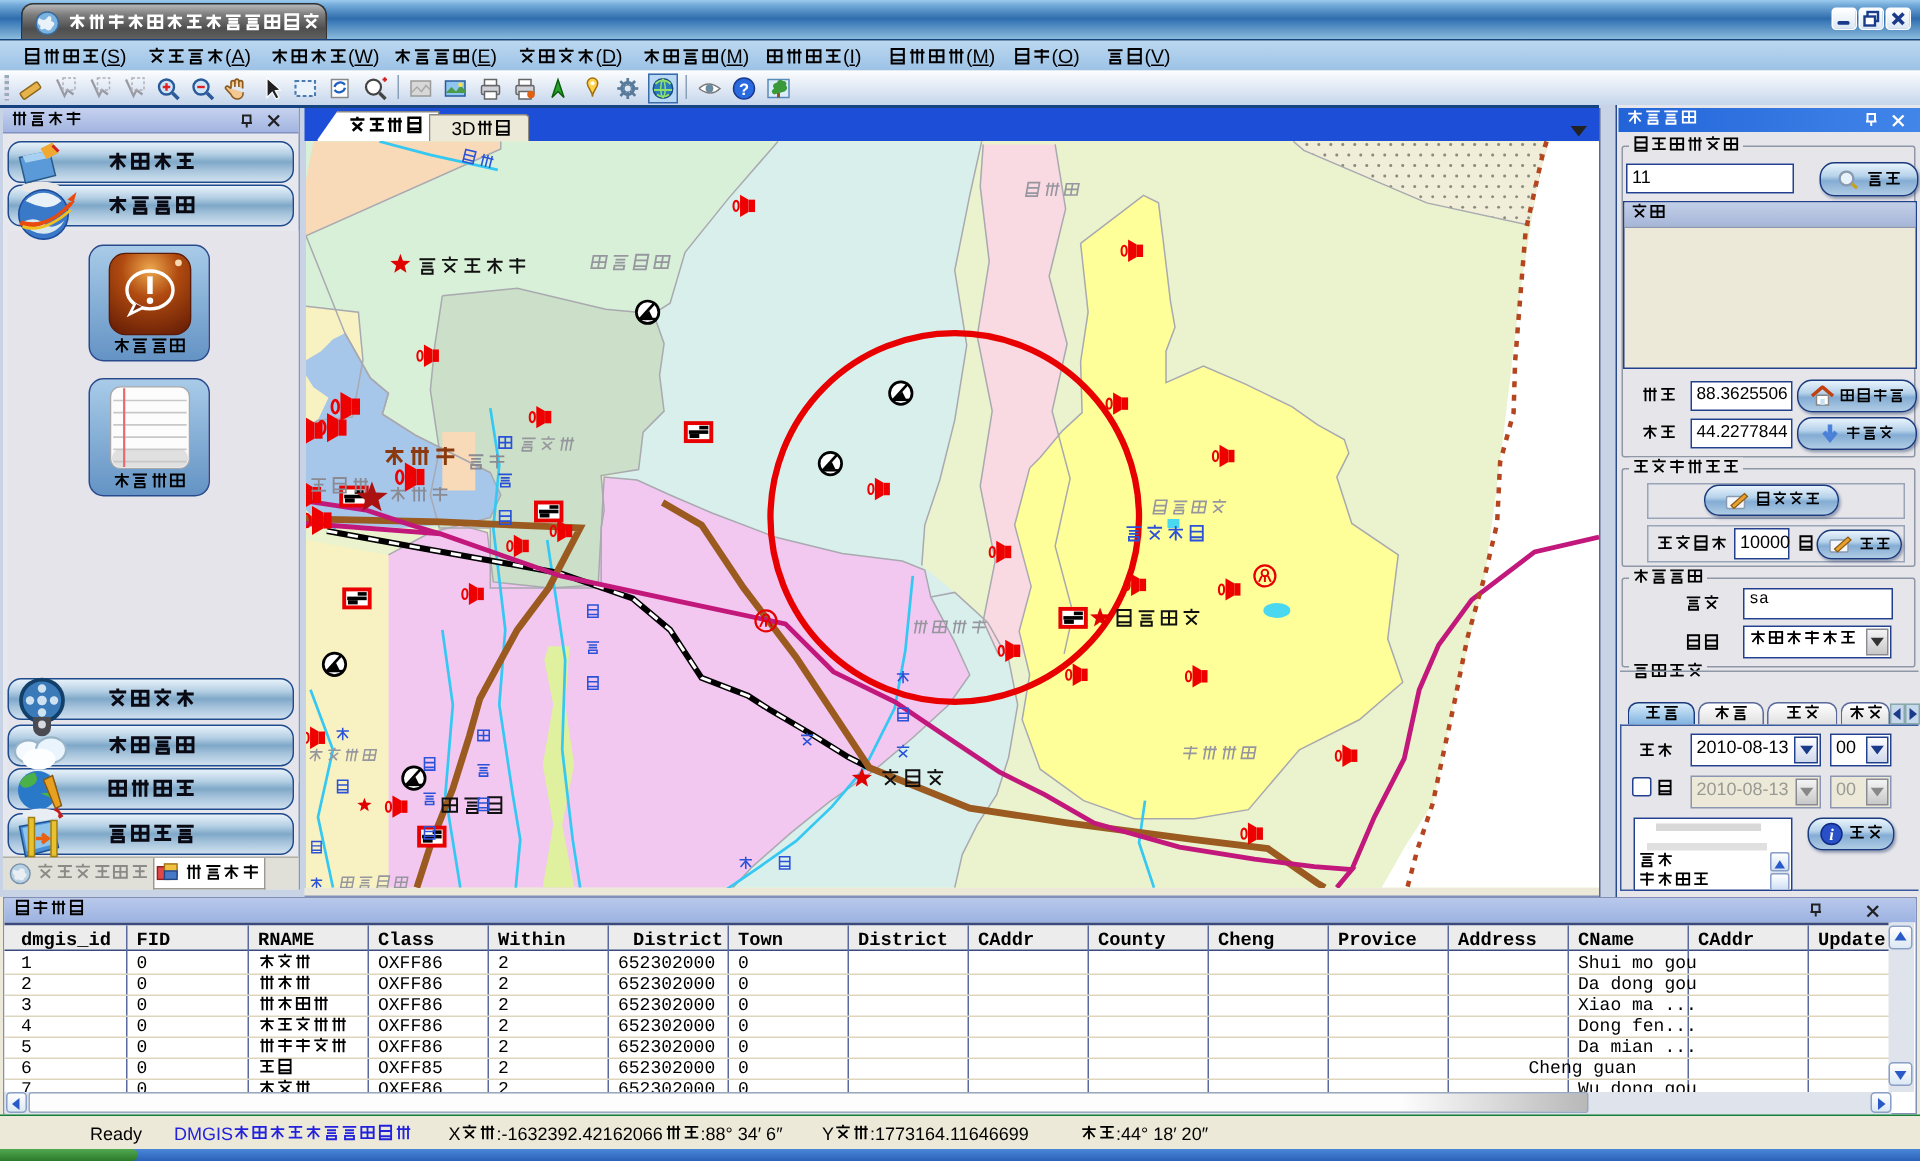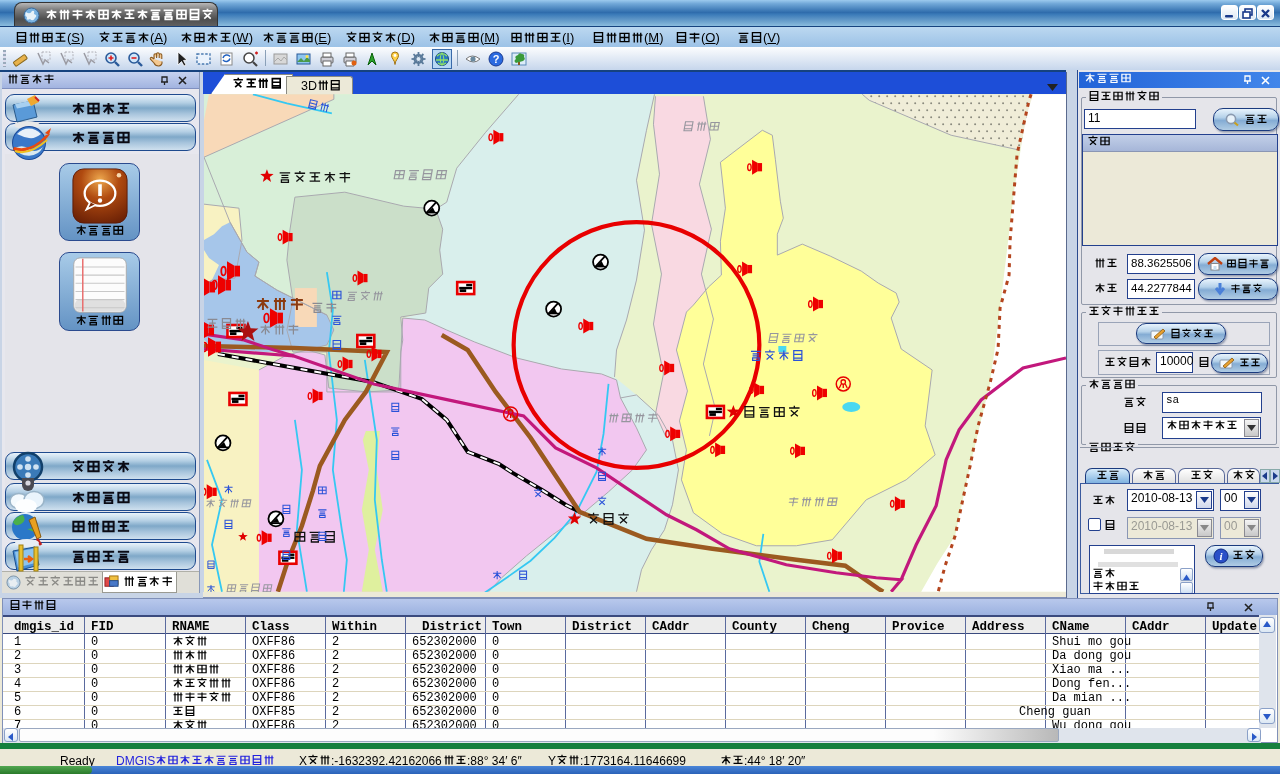--- a/index.html
+++ b/index.html
@@ -53,21 +53,21 @@
 #btable{position:absolute;left:0;top:16px;width:1258px;height:113px;background:#fff;border-top:2px solid #3a4a7e}
 .th{position:absolute;top:3px;font-family:"Liberation Mono",monospace;font-size:12.5px;font-weight:bold;color:#000;white-space:nowrap;overflow:hidden}
 .thbg{position:absolute;left:0;top:0;width:1258px;height:17px;background:#ececec;border-bottom:1.5px solid #3a4a7e}
 .tvline{position:absolute;top:0;width:1px;height:113px;background:#5a6a9e}
 .trow{position:absolute;left:0;width:1258px;height:14px;font-family:"Liberation Mono",monospace;font-size:12px}
 .trow span{position:absolute;top:0;white-space:nowrap}
 .trline{position:absolute;left:0;width:1258px;height:1px;background:#ddd5bc}
 #bvscroll{position:absolute;right:1px;top:16px;width:17px;height:113px;background:#dfe4ec}
 #bhscroll{position:absolute;left:0;top:129px;width:1258px;height:15px;background:#dfe4ec}
 
-#statusbar{position:absolute;left:0;top:743px;width:1280px;height:23px;background:#ece9d8;border-top:6px solid #15803d;font-size:12px}
+#statusbar{position:absolute;left:0;top:743px;width:1280px;height:23px;background:#ece9d8;border-top:1px solid #15803d;font-size:12px}
 #statusbar span{position:absolute;top:5px;white-space:nowrap}
 #taskbar{position:absolute;left:0;top:766px;width:1280px;height:8px;background:linear-gradient(#4a86d8,#2a62b8)}
 #startbtn{position:absolute;left:0;top:0;width:92px;height:8px;background:linear-gradient(#52a852,#2a7a2a);border-radius:0 4px 4px 0}
 </style></head><body>
 <svg width="0" height="0" style="position:absolute">
     <defs>
 <symbol id="g0" viewBox="0 0 16 16">
         <path d="M3 2h10v12H3z M3 6.7h10 M3 11.3h10"></path>
       </symbol>
 <symbol id="g1" viewBox="0 0 16 16">

